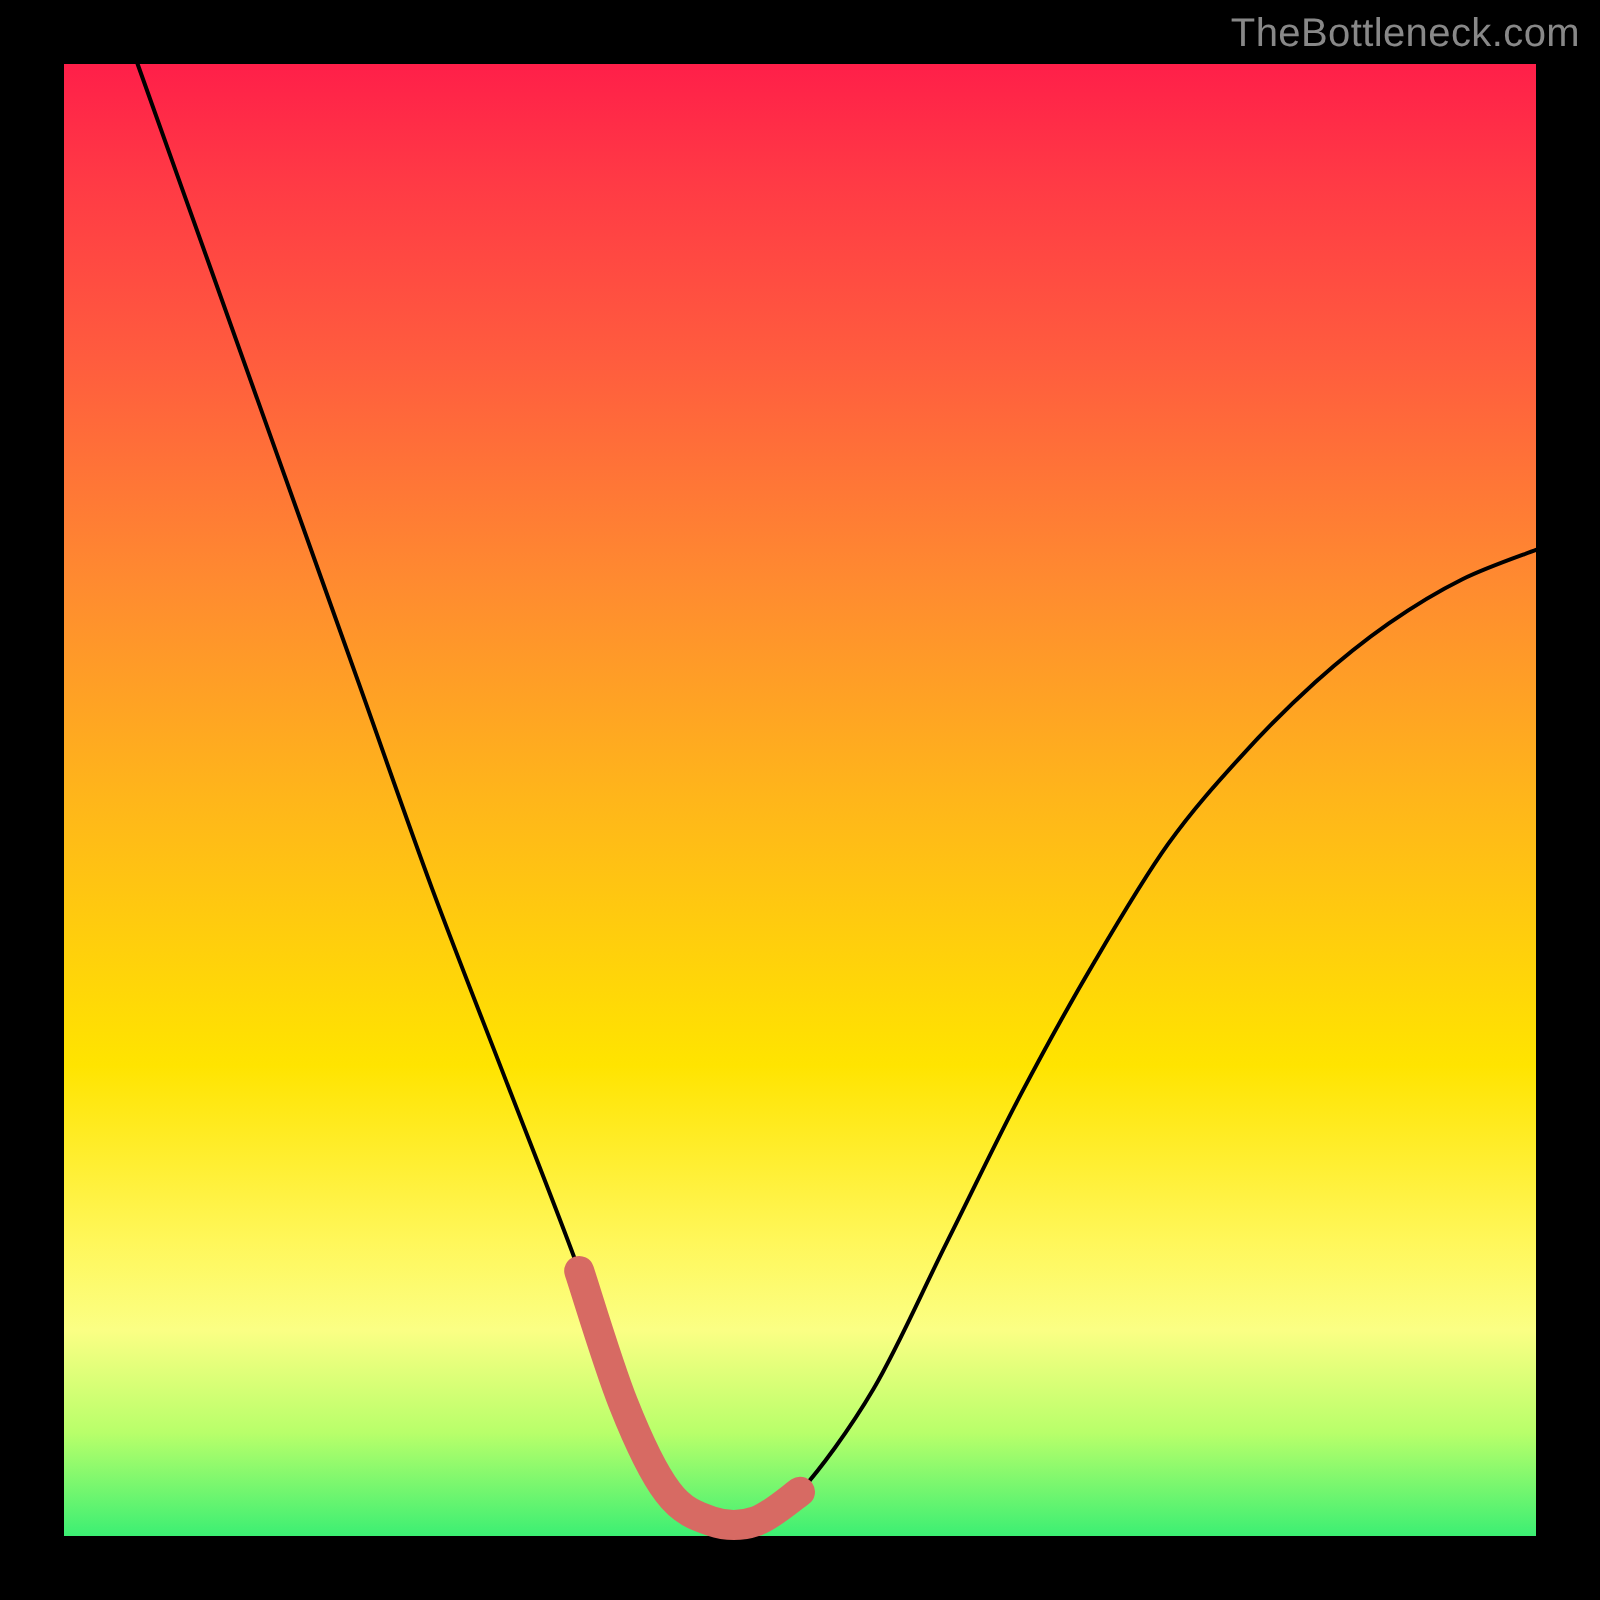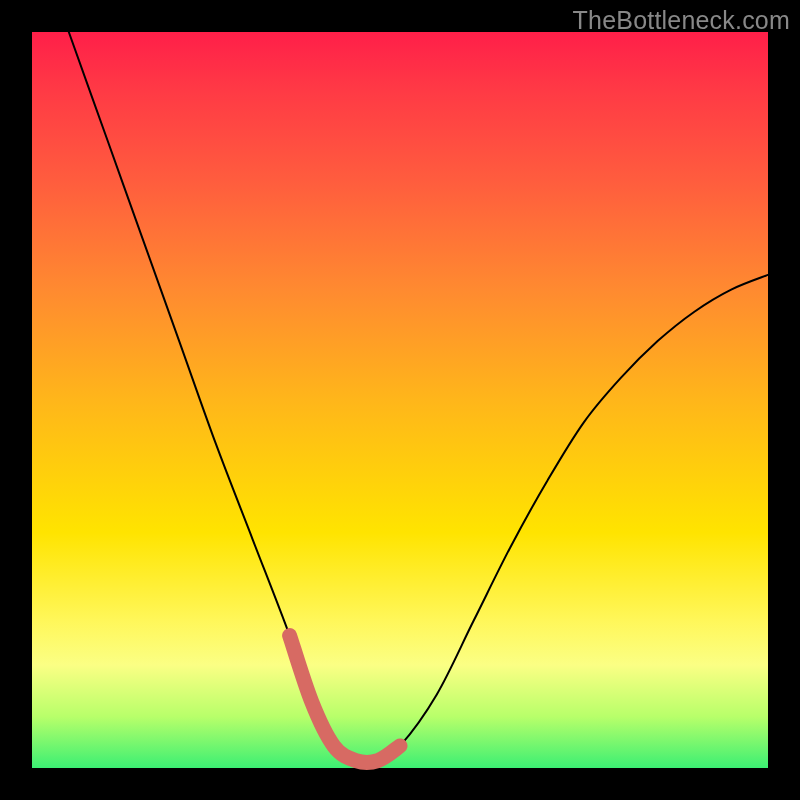--- a/index.html
+++ b/index.html
@@ -37,21 +37,21 @@
       #fbff84 86%,
       #b8ff6a 93%,
       #3cef73 100%
     );
   }
   .watermark {
     position: absolute;
     top: 6px;
     right: 10px;
     color: #888;
-    font-size: 25px;
+    font-size: 20px;
     letter-spacing: 0.2px;
   }
   svg.overlay {
     position: absolute;
     left: 32px;
     top: 32px;
     width: 736px;
     height: 736px;
     overflow: visible;
   }

